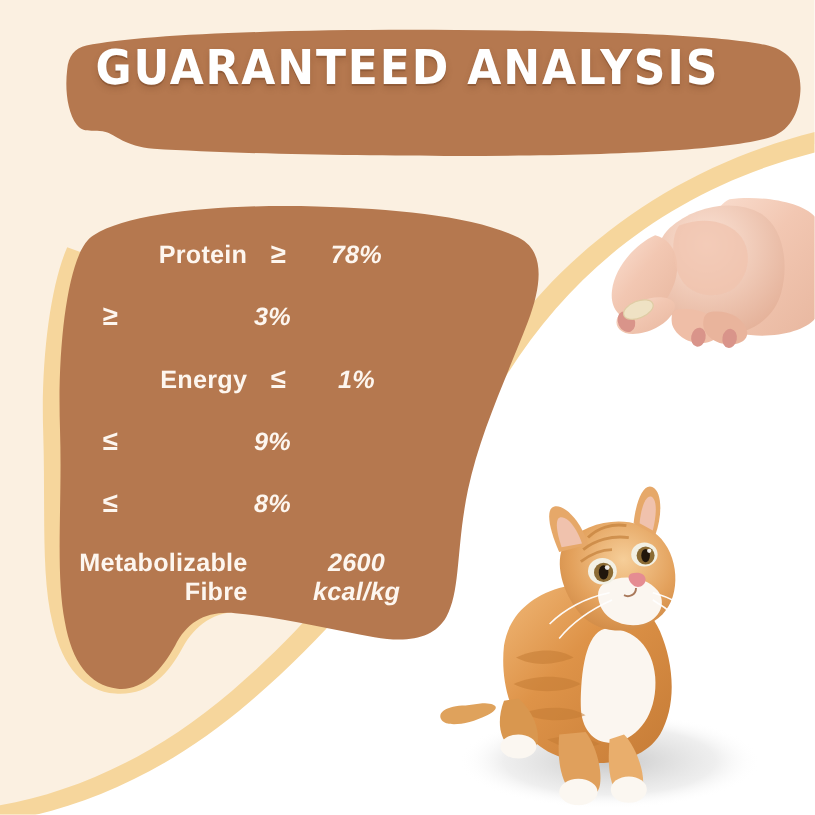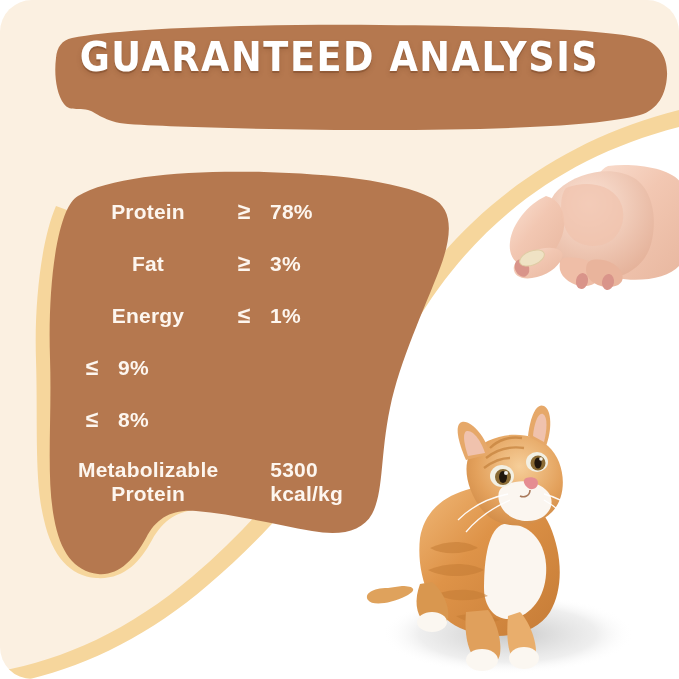--- a/index.html
+++ b/index.html
@@ -7,21 +7,20 @@
     padding: 0;
     background: #ffffff;
   }
   #stage {
     position: relative;
     width: 679px;
     height: 679px;
     overflow: hidden;
     background: #ffffff;
     font-family: "Liberation Sans", sans-serif;
-    border-radius: 32px;
   }
 
   
   #bg-svg {
     position: absolute;
     inset: 0;
     width: 679px;
     height: 679px;
     display: block;
   }
@@ -67,36 +66,36 @@
     color: #fdf6ef;
     font-size: 21px;
     font-weight: 600;
   }
   .analysis-row.tall {
     height: 62px;
     align-items: flex-start;
   }
   .row-label {
     flex: 0 0 140px;
-    text-align: center;
+    text-align: right;
     line-height: 1.12;
     letter-spacing: 0.2px;
-    margin-left: 12px;
   }
   .row-symbol {
     flex: 0 0 52px;
     text-align: center;
     font-size: 23px;
     font-weight: 700;
   }
   .row-value {
     flex: 1 1 auto;
-    text-align: left;
+    text-align: center;
     line-height: 1.12;
     letter-spacing: 0.2px;
+    font-style: italic;
   }
   .row-value .unit { display: block; }
 
   
   #hand-photo, #cat-photo {
     position: absolute;
     pointer-events: none;
   }
   #hand-photo { left: 488px; top: 148px; width: 195px; height: 160px; }
   #cat-photo  { left: 358px; top: 398px; width: 321px; height: 281px; }
@@ -180,21 +179,20 @@
 
   <div id="analysis-table">
 
     <div class="analysis-row">
       <span class="row-label">Protein</span>
       <span class="row-symbol">≥</span>
       <span class="row-value">78%</span>
     </div>
 
     <div class="analysis-row">
-      <span class="row-label">Fat</span>
       <span class="row-symbol">≥</span>
       <span class="row-value">3%</span>
     </div>
 
     <div class="analysis-row">
       <span class="row-label">Energy</span>
       <span class="row-symbol">≤</span>
       <span class="row-value">1%</span>
     </div>
 
@@ -203,24 +201,24 @@
       <span class="row-value">9%</span>
     </div>
 
     <div class="analysis-row">
       <span class="row-symbol">≤</span>
       <span class="row-value">8%</span>
     </div>
 
     <div class="analysis-row tall">
       <span class="row-label" style="white-space: pre-line;">Metabolizable
-Protein</span>
+Fibre</span>
       <span class="row-symbol"></span>
       <span class="row-value">
-        <span>5300</span>
+        <span>2600</span>
         <span class="unit">kcal/kg</span>
       </span>
     </div>
 
   </div>
 
   <svg id="hand-photo" viewBox="0 0 195 160">
     <defs>
       <linearGradient id="skin" x1="0" y1="0" x2="1" y2="1">
         <stop offset="0%" stop-color="#FAE0D2"></stop>

